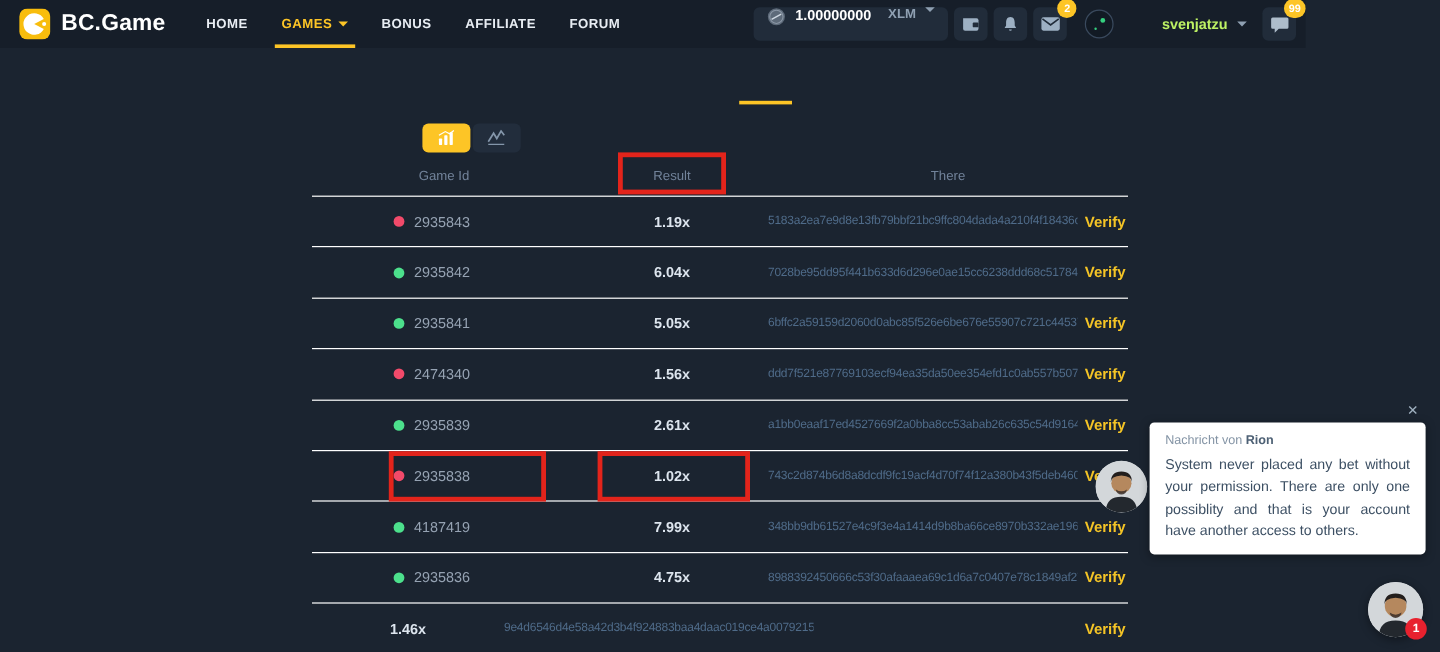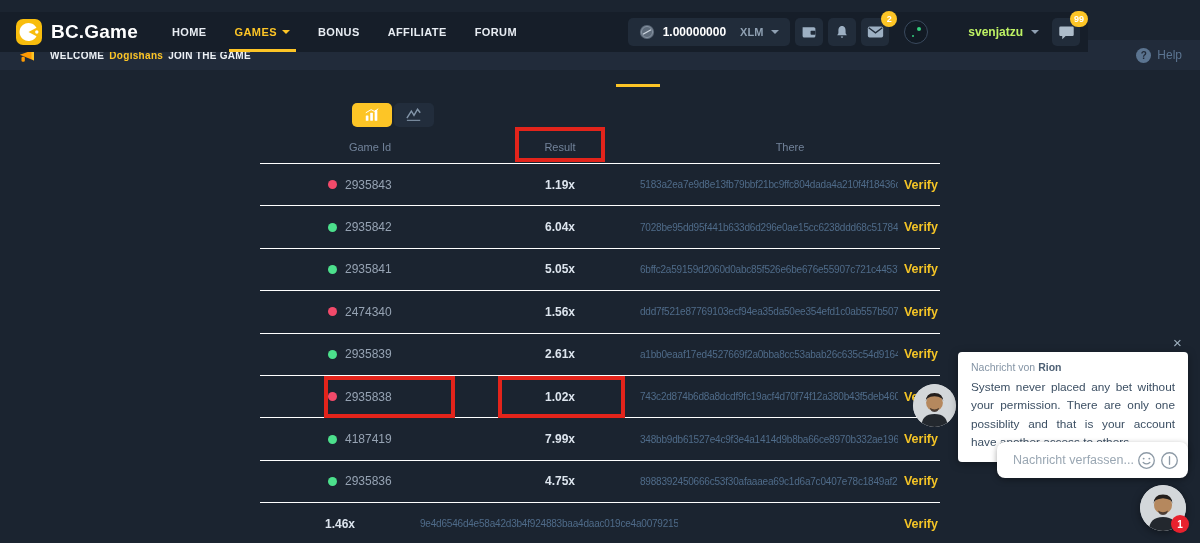--- a/index.html
+++ b/index.html
@@ -8,21 +8,21 @@
     font-family: "Liberation Sans", "DejaVu Sans", sans-serif;
     background: #1b2430;
     position: relative;
     overflow: hidden;
     color: #dfe6ee;
   }
   .stage { position:absolute; inset:0; width:1200px; height:543px; overflow:hidden; }
 
   
   .header {
-    position:absolute; top:12px; left:0; width:1088px; height:40px;
+    position:absolute; top:0; left:0; width:1088px; height:40px;
     background:#161e29; display:flex; align-items:center; padding:0 8px 0 16px;
     z-index:10;
   }
   .logo { display:flex; align-items:center; gap:9px; cursor:pointer; }
   .logo-text { color:#ffffff; font-size:19px; font-weight:bold; letter-spacing:.2px; }
   .nav { display:flex; gap:28px; margin-left:34px; height:40px; align-items:stretch; }
   .nav-item {
     display:flex; align-items:center; gap:5px; position:relative;
     color:#e8edf3; font-size:11px; font-weight:bold; letter-spacing:.4px; cursor:pointer;
   }
@@ -30,21 +30,21 @@
   .nav-item.active::after {
     content:""; position:absolute; left:-6px; right:-6px; bottom:0; height:3px;
     background:var(--accent-yellow,#fdc526);
   }
   .caret { width:0; height:0; border-left:4px solid transparent; border-right:4px solid transparent; border-top:4px solid currentColor; }
   .caret.gray { border-top-color:#8fa0b2; }
 
   .header-right { margin-left:auto; display:flex; align-items:center; gap:5px; }
   .balance-pill {
     height:28px; background:#212c3a; border-radius:5px;
-    display:flex; align-items:center; gap:8px; padding:0 11px; cursor:pointer;
+    display:flex; align-items:flex-start; gap:8px; padding:0 11px; cursor:pointer;
   }
   .balance-amount { color:#ffffff; font-weight:bold; font-size:12px; }
   .balance-currency { color:#8fa0b2; font-size:11px; font-weight:bold; margin-left:6px; }
   .icon-btn {
     width:28px; height:28px; background:#212c3a; border-radius:5px;
     display:flex; align-items:center; justify-content:center; position:relative; cursor:pointer;
   }
   .badge {
     position:absolute; top:-7px; right:-8px; min-width:16px; height:16px; padding:0 4px;
     background:var(--accent-yellow,#fdc526); color:#ffffff; font-size:9px; font-weight:bold;
@@ -217,36 +217,20 @@
 
       <div class="icon-btn">
         <svg width="17" height="17" viewBox="0 0 20 20">
           <path d="M3 3 h14 a1.5 1.5 0 0 1 1.5 1.5 v8 a1.5 1.5 0 0 1 -1.5 1.5 h-8 l-4 4 v-4 H3 a1.5 1.5 0 0 1 -1.5 -1.5 v-8 A1.5 1.5 0 0 1 3 3 Z" fill="#aebdcb"></path>
         </svg>
         <span class="badge">99</span>
       </div>
     </div>
   </div>
 
-  <div class="announce">
-    <svg width="17" height="15" viewBox="0 0 20 18">
-      <path d="M19 2 L2 8.2 L19 15 Z" fill="#ff9b04"></path>
-      <path d="M19 2 L19 15 L16 13 L16 4.2 Z" fill="#fdc526"></path>
-      <rect x="4" y="10.5" width="4" height="6" rx="1.6" fill="#ff9b04"></rect>
-    </svg>
-    <span class="announce-text">
-      <span>WELCOME</span>
-      <span class="announce-name">Dogishans</span>
-      <span>JOIN THE GAME</span>
-    </span>
-    <div class="help">
-      <span class="help-icon">?</span>
-      <span>Help</span>
-    </div>
-  </div>
 
   <div class="tab-indicator"></div>
 
   <div class="toggle">
     <div class="toggle-btn active">
       <svg width="16" height="14" viewBox="0 0 18 15">
         <rect x="2" y="8" width="3" height="6" rx="0.6" fill="#ffffff"></rect>
         <rect x="7" y="5" width="3" height="9" rx="0.6" fill="#ffffff"></rect>
         <rect x="12" y="2" width="3" height="12" rx="0.6" fill="#ffffff"></rect>
         <path d="M2 5 L8 1.5 L12 3.5 L16 0.5" stroke="#ffffff" stroke-width="1.1" fill="none"></path>
@@ -389,39 +373,20 @@
   </div>
 
   <div class="chat-card">
     <div class="chat-card-title">
       <span>Nachricht von</span>
       <span class="sender">Rion</span>
     </div>
     <div class="chat-card-body">System never placed any bet without your permission. There are only one possiblity and that is your account have another access to others.</div>
   </div>
 
-  <div class="chat-input-box">
-    <input type="text" placeholder="Nachricht verfassen..." style="">
-    <div class="chat-input-icons">
-      <span class="cicon">
-        <svg viewBox="0 0 20 20" width="19" height="19">
-          <circle cx="10" cy="10" r="8.2" fill="none" stroke="#8d9aa6" stroke-width="1.4"></circle>
-          <circle cx="7" cy="8" r="1" fill="#8d9aa6"></circle>
-          <circle cx="13" cy="8" r="1" fill="#8d9aa6"></circle>
-          <path d="M6.5 12 Q10 15 13.5 12" fill="none" stroke="#8d9aa6" stroke-width="1.4" stroke-linecap="round"></path>
-        </svg>
-      </span>
-      <span class="cicon">
-        <svg viewBox="0 0 20 20" width="19" height="19">
-          <circle cx="10" cy="10" r="8.2" fill="none" stroke="#8d9aa6" stroke-width="1.4"></circle>
-          <line x1="10" y1="6" x2="10" y2="14" stroke="#8d9aa6" stroke-width="1.4" stroke-linecap="round"></line>
-        </svg>
-      </span>
-    </div>
-  </div>
 
   <div class="chat-launcher">
     <div class="photo">
       <svg viewBox="0 0 46 46" width="46" height="46">
         <circle cx="23" cy="23" r="23" fill="#d3d7da"></circle>
         <path d="M9 46 Q9 32 23 32 Q37 32 37 46 Z" fill="#23282e"></path>
         <circle cx="23" cy="20" r="9" fill="#b5885e"></circle>
         <path d="M13.6 19 Q13.6 9.5 23 9.5 Q32.4 9.5 32.4 19 Q32.4 14 23 13.2 Q13.6 14 13.6 19 Z" fill="#231e1c"></path>
         <path d="M18 25.5 Q23 29 28 25.5 Q27 30 23 30 Q19 30 18 25.5 Z" fill="#3a2e28" opacity="0.85"></path>
       </svg>

